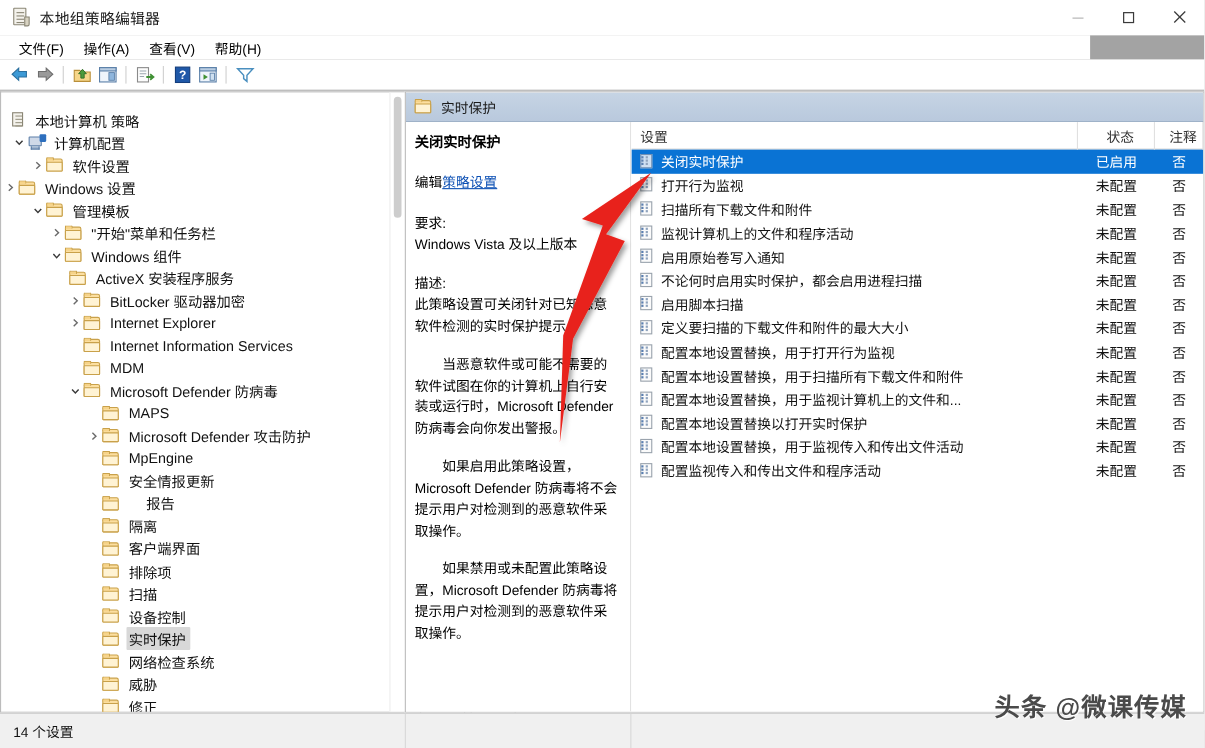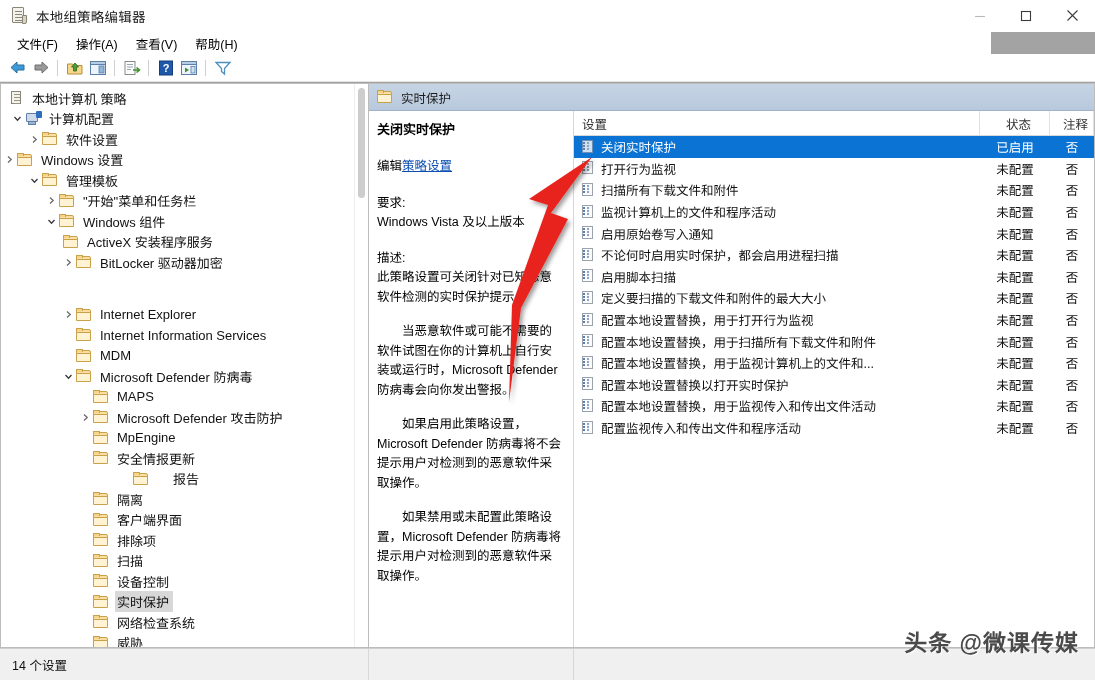--- a/index.html
+++ b/index.html
@@ -323,21 +323,21 @@
         <path d="M2 2.5 L16 2.5 L10.5 8.5 L10.5 14 L7.5 11.5 L7.5 8.5 Z" fill="#ffffff" stroke="#4a8fbf" stroke-width="1.3"></path>
       </svg>
     </div>
   </div>
 
   <div class="content">
 
     <div class="tree-pane">
       <div class="tree-scroll" id="tree-scroll">
 
-        <div class="tree-row" style="padding-left:8px;">
+        <div class="tree-row" style="padding-left:8px;margin-top:11px;">
           <div class="ico-doc">
               <div class="d1"></div>
             </div>
           <span class="label">本地计算机 策略</span>
         </div>
 
       <div class="tree-row" style="padding-left: 8px;">
             <span class="chev">
               <svg width="9" height="9" viewBox="0 0 9 9">
                 <path d="M1.5 3 L4.5 6.2 L7.5 3" fill="none" stroke="#3a3a3a" stroke-width="1.3"></path>
@@ -430,21 +430,21 @@
                 <path d="M3 1.5 L6.2 4.5 L3 7.5" fill="none" stroke="#6b6b6b" stroke-width="1.3"></path>
               </svg>
             </span>
             <span class="folder">
               <span class="back"></span>
               <span class="tab"></span>
               <span class="front"></span>
             </span>
             <span class="label">BitLocker 驱动器加密</span>
           </div>
-          <div class="tree-row" style="padding-left: 59px; margin-top: 32px;">
+          <div class="tree-row" style="padding-left: 59px;">
             <span class="chev">
               <svg width="9" height="9" viewBox="0 0 9 9">
                 <path d="M3 1.5 L6.2 4.5 L3 7.5" fill="none" stroke="#6b6b6b" stroke-width="1.3"></path>
               </svg>
             </span>
             <span class="folder">
               <span class="back"></span>
               <span class="tab"></span>
               <span class="front"></span>
             </span>
@@ -514,21 +514,21 @@
           </div>
           <div class="tree-row" style="padding-left: 76px;">
             <span class="chev empty"></span>
             <span class="folder">
               <span class="back"></span>
               <span class="tab"></span>
               <span class="front"></span>
             </span>
             <span class="label">安全情报更新</span>
           </div>
-          <div class="tree-row" style="padding-left: 100px; gap: 16px;">
+          <div class="tree-row" style="padding-left: 60px; gap: 16px;">
             <span class="chev empty"></span>
             <span class="folder">
               <span class="back"></span>
               <span class="tab"></span>
               <span class="front"></span>
             </span>
             <span class="label">报告</span>
           </div>
           <div class="tree-row" style="padding-left: 76px;">
             <span class="chev empty"></span>

